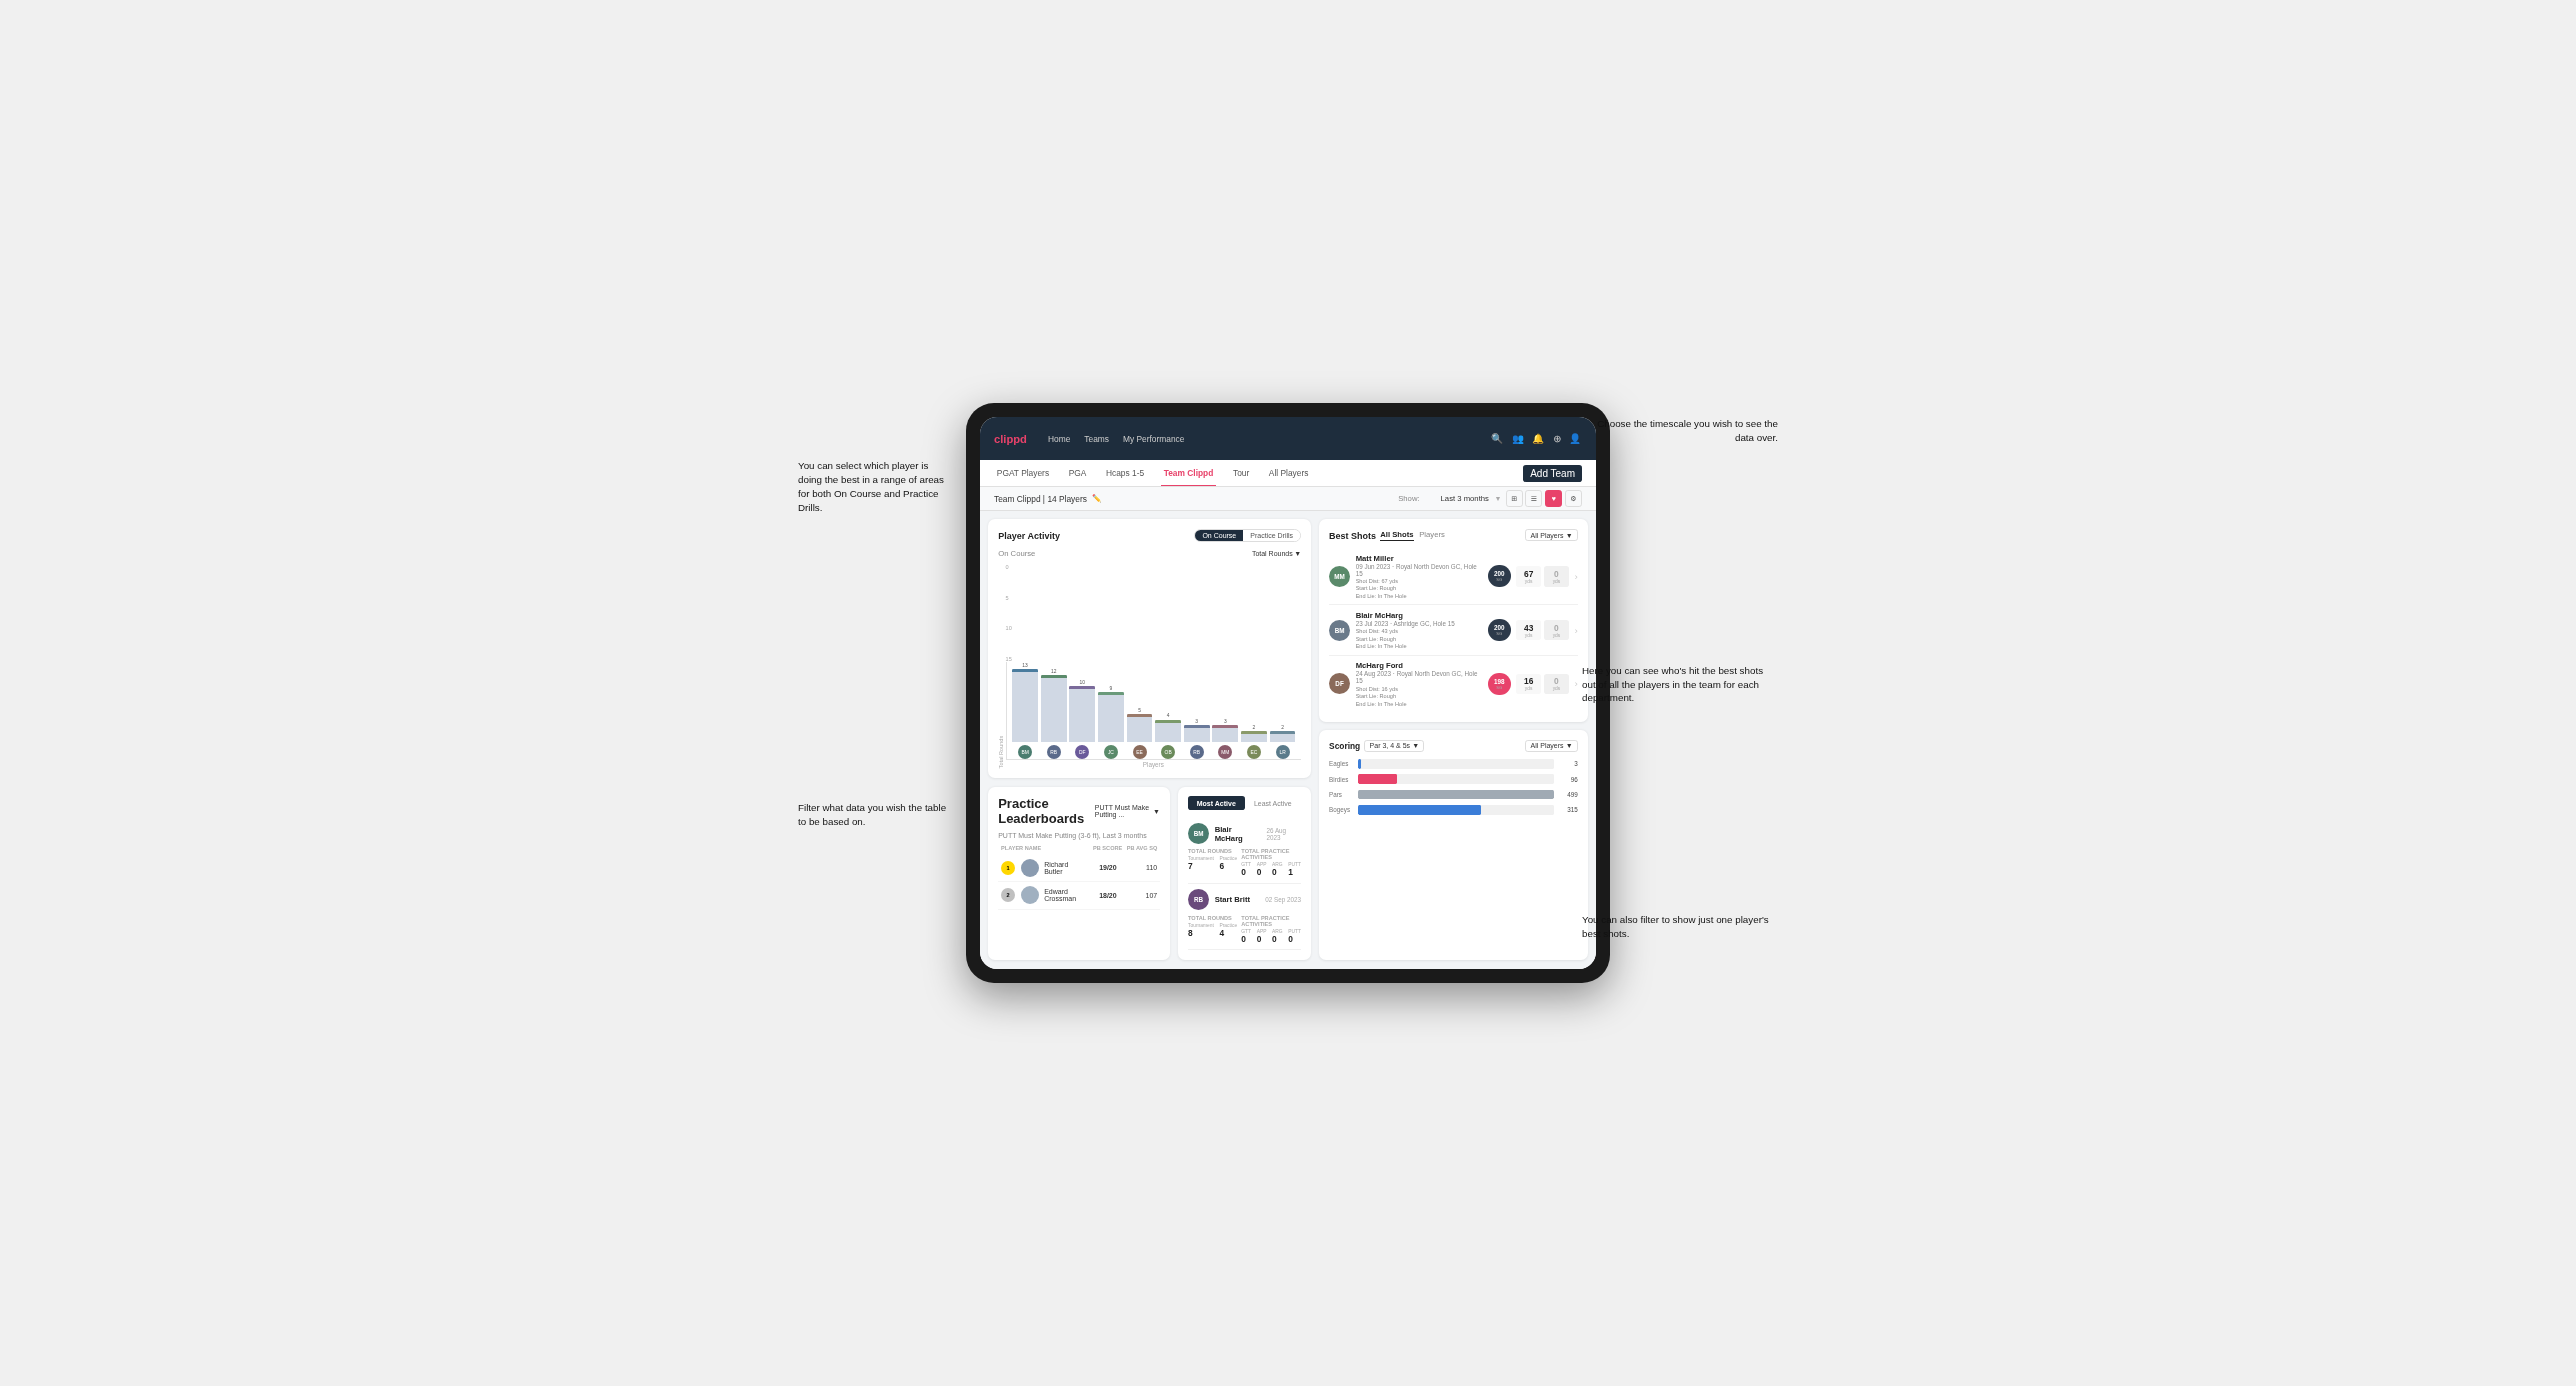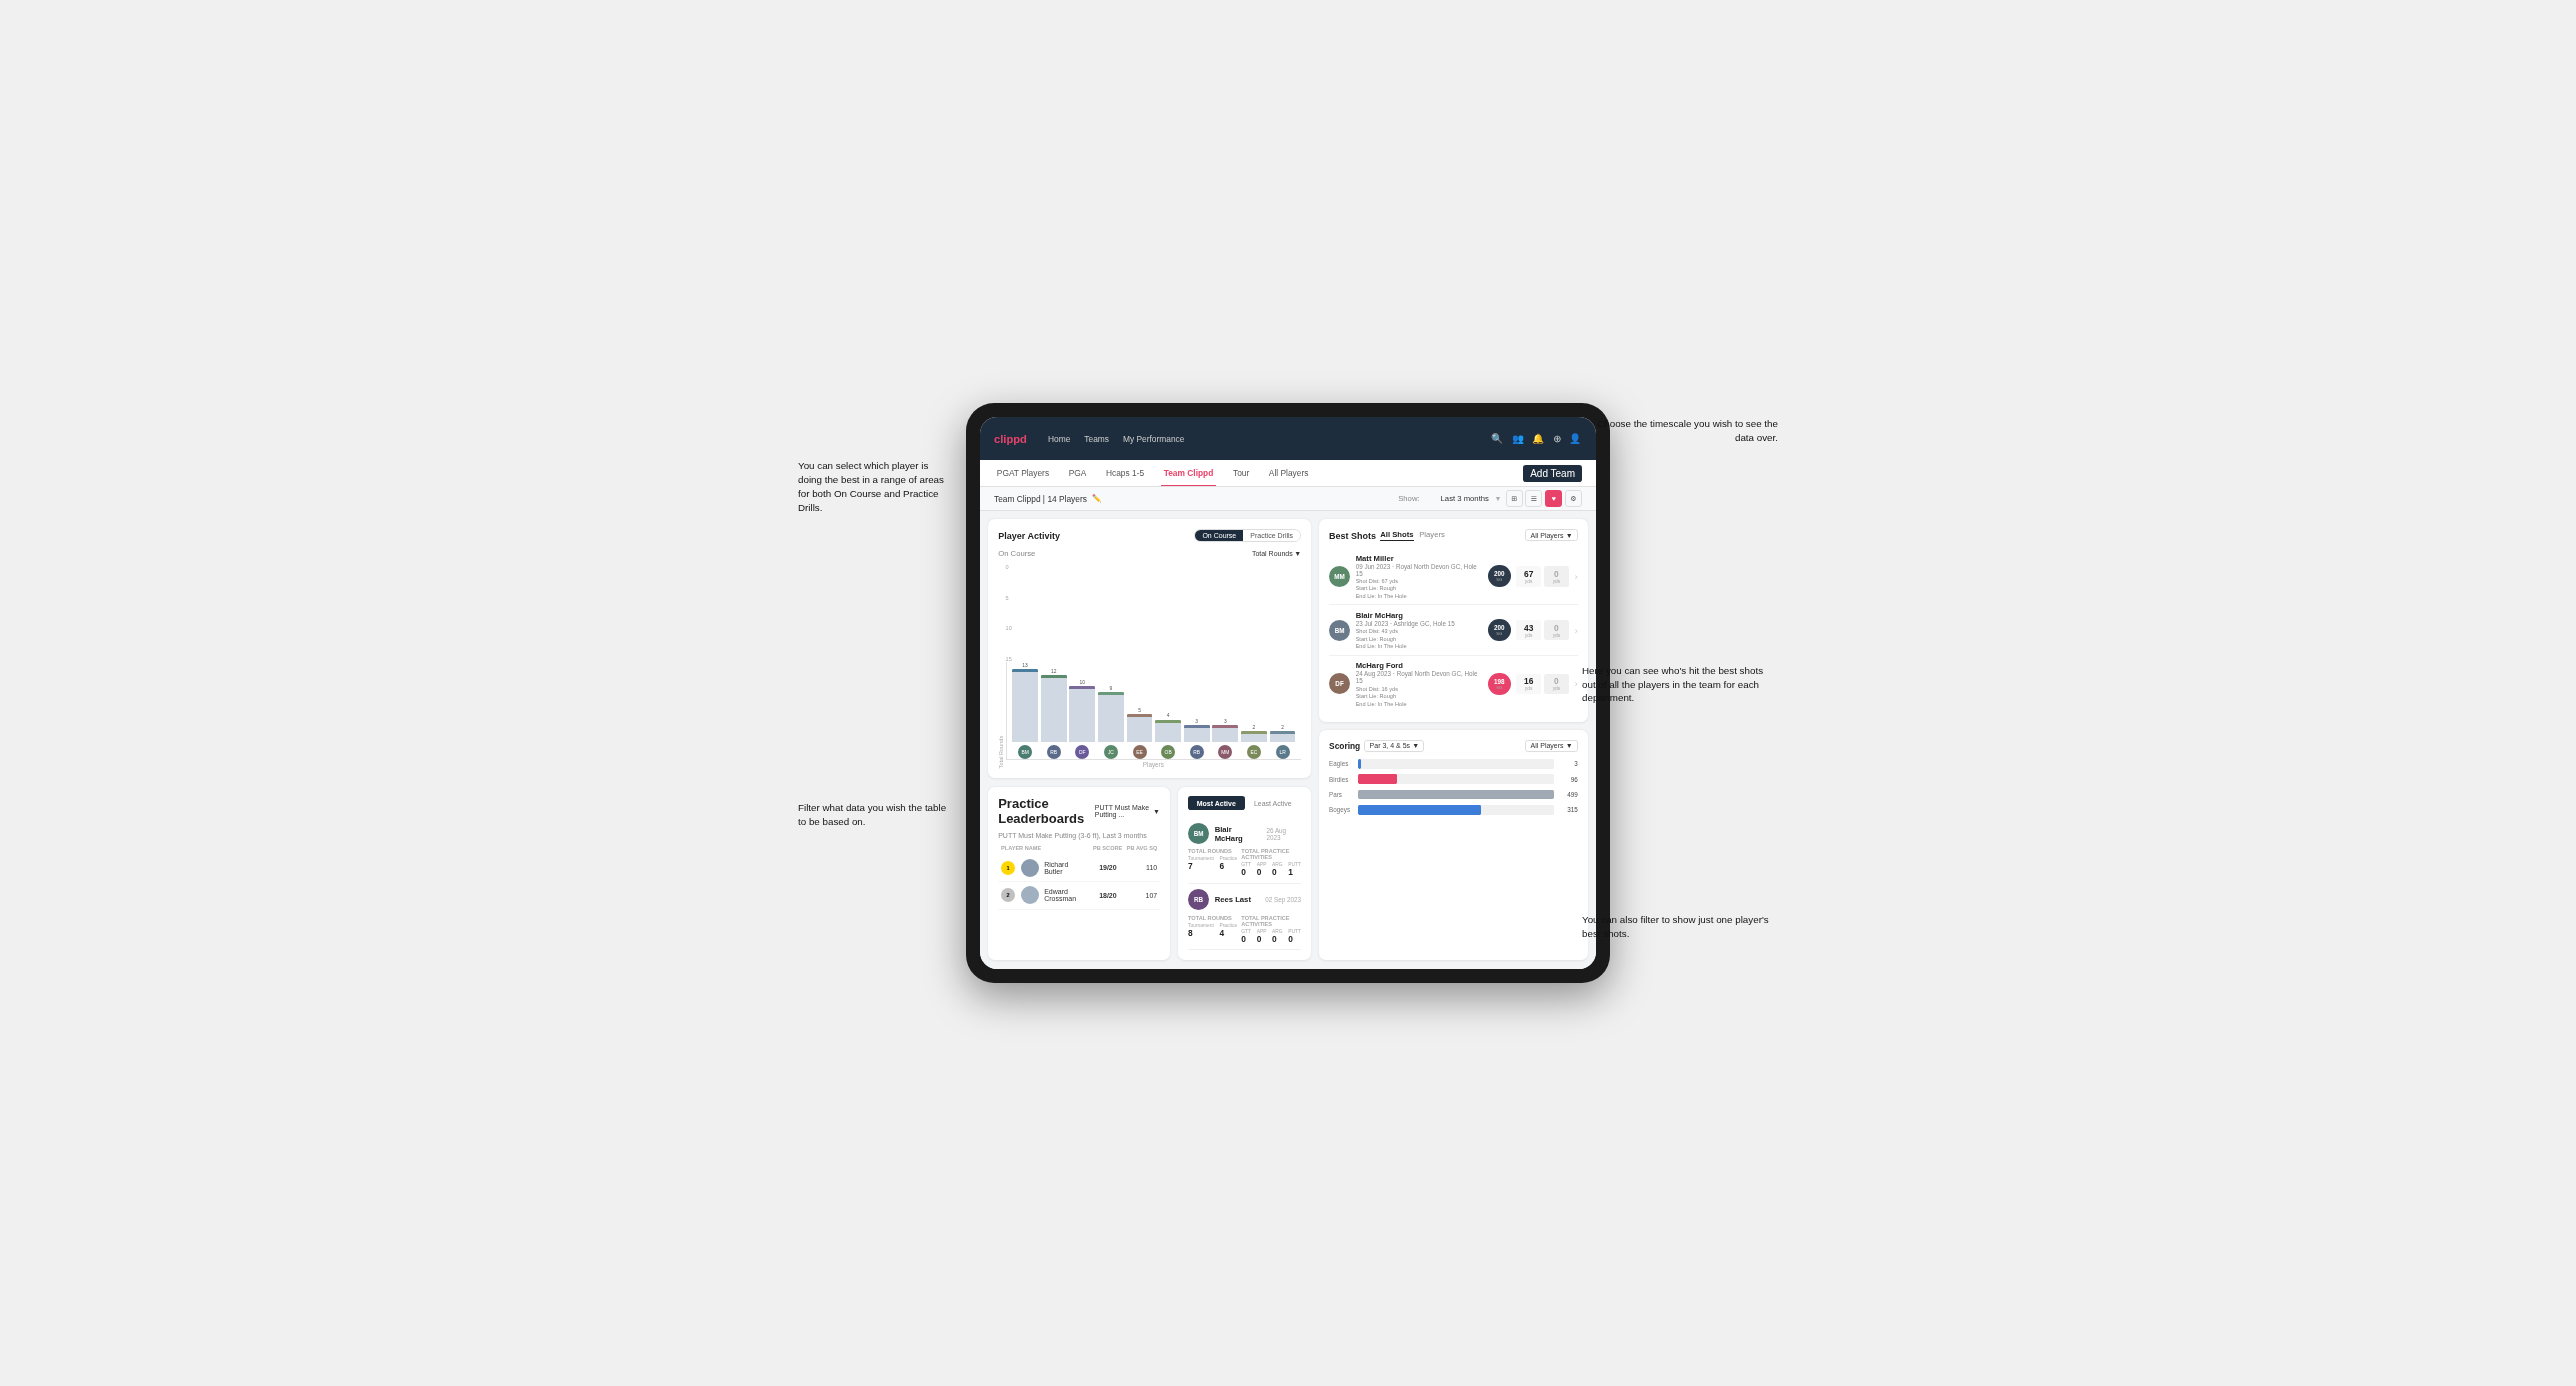--- a/index.html
+++ b/index.html
@@ -933,21 +933,21 @@
                         <span class="active-stat-val">1</span>
                       </div>
                     </div>
                   </div>
                 </div>
               </div>
 
               <div class="active-player">
                 <div class="active-player-header">
                   <div class="player-avatar-sm" style="background:#6a4a7c;">RB</div>
-                  <span class="active-player-name">Rees Last</span>
+                  <span class="active-player-name">Start Britt</span>
                   <span class="active-date">02 Sep 2023</span>
                 </div>
                 <div class="active-stats-grid">
                   <div class="active-stat-section">
                     <div class="active-stat-title">Total Rounds</div>
                     <div class="active-stat-row">
                       <div class="active-stat-item">
                         <span class="active-stat-label">Tournament</span>
                         <span class="active-stat-val">8</span>
                       </div>

